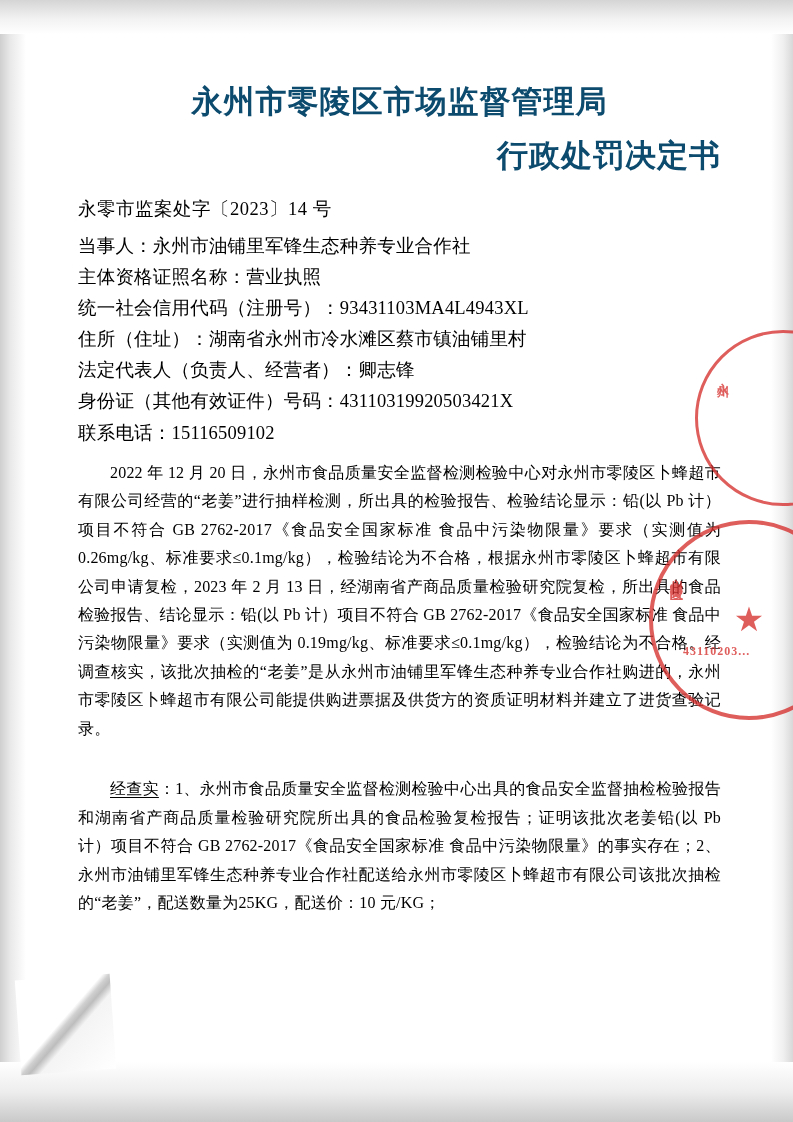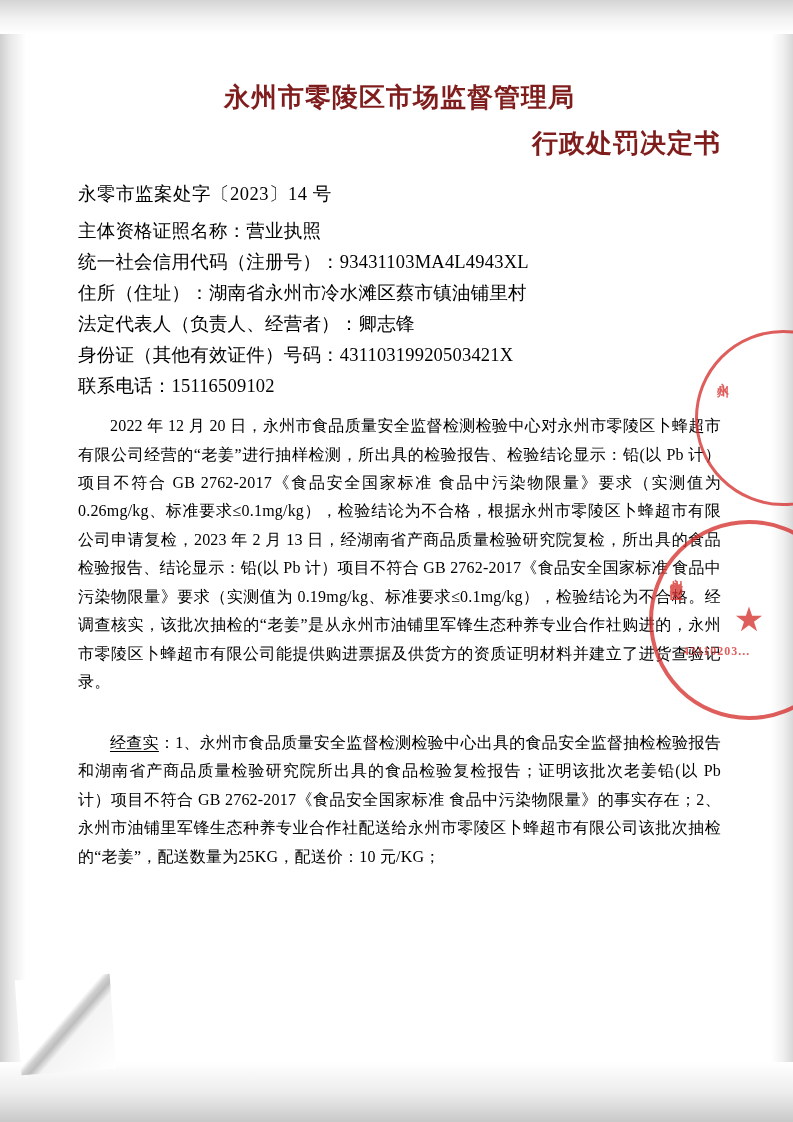--- a/index.html
+++ b/index.html
@@ -59,23 +59,23 @@
 
   .content {
     position: relative;
     z-index: 3;
     padding: 78px 72px 0 78px;
   }
 
   .title-main, .title-sub {
     text-align: center;
     font-weight: bold;
-    font-size: 26px;
+    font-size: 31px;
     letter-spacing: 1px;
-    color: #7f1d1d;
+    color: #0c4a6e;
     line-height: 1.55;
   }
   .title-sub { margin-top: 6px; text-align: right; }
 
   .doc-number {
     text-align: left;
     font-size: 18.5px;
     margin-top: 16px;
     letter-spacing: 0.5px;
   }
@@ -185,20 +185,21 @@
     <span class="seal-text seal-arc-2">43110203...</span>
   </div>
 
   <div class="content">
 
     <div class="title-main">永州市零陵区市场监督管理局</div>
     <div class="title-sub">行政处罚决定书</div>
     <div class="doc-number">永零市监案处字〔2023〕14 号</div>
 
     <div class="field-list">
+      <div class="field-line">当事人：永州市油铺里军锋生态种养专业合作社</div>
       <div class="field-line">主体资格证照名称：营业执照</div>
       <div class="field-line">统一社会信用代码（注册号）：93431103MA4L4943XL</div>
       <div class="field-line">住所（住址）：湖南省永州市冷水滩区蔡市镇油铺里村</div>
       <div class="field-line">法定代表人（负责人、经营者）：卿志锋</div>
       <div class="field-line">身份证（其他有效证件）号码：43110319920503421X</div>
       <div class="field-line">联系电话：15116509102</div>
     </div>
 
     <div class="body-para">2022 年 12 月 20 日，永州市食品质量安全监督检测检验中心对永州市零陵区卜蜂超市有限公司经营的“老姜”进行抽样检测，所出具的检验报告、检验结论显示：铅(以 Pb 计）项目不符合 GB 2762-2017《食品安全国家标准 食品中污染物限量》要求（实测值为 0.26mg/kg、标准要求≤0.1mg/kg），检验结论为不合格，根据永州市零陵区卜蜂超市有限公司申请复检，2023 年 2 月 13 日，经湖南省产商品质量检验研究院复检，所出具的食品检验报告、结论显示：铅(以 Pb 计）项目不符合 GB 2762-2017《食品安全国家标准 食品中污染物限量》要求（实测值为 0.19mg/kg、标准要求≤0.1mg/kg），检验结论为不合格。经调查核实，该批次抽检的“老姜”是从永州市油铺里军锋生态种养专业合作社购进的，永州市零陵区卜蜂超市有限公司能提供购进票据及供货方的资质证明材料并建立了进货查验记录。</div>
 

